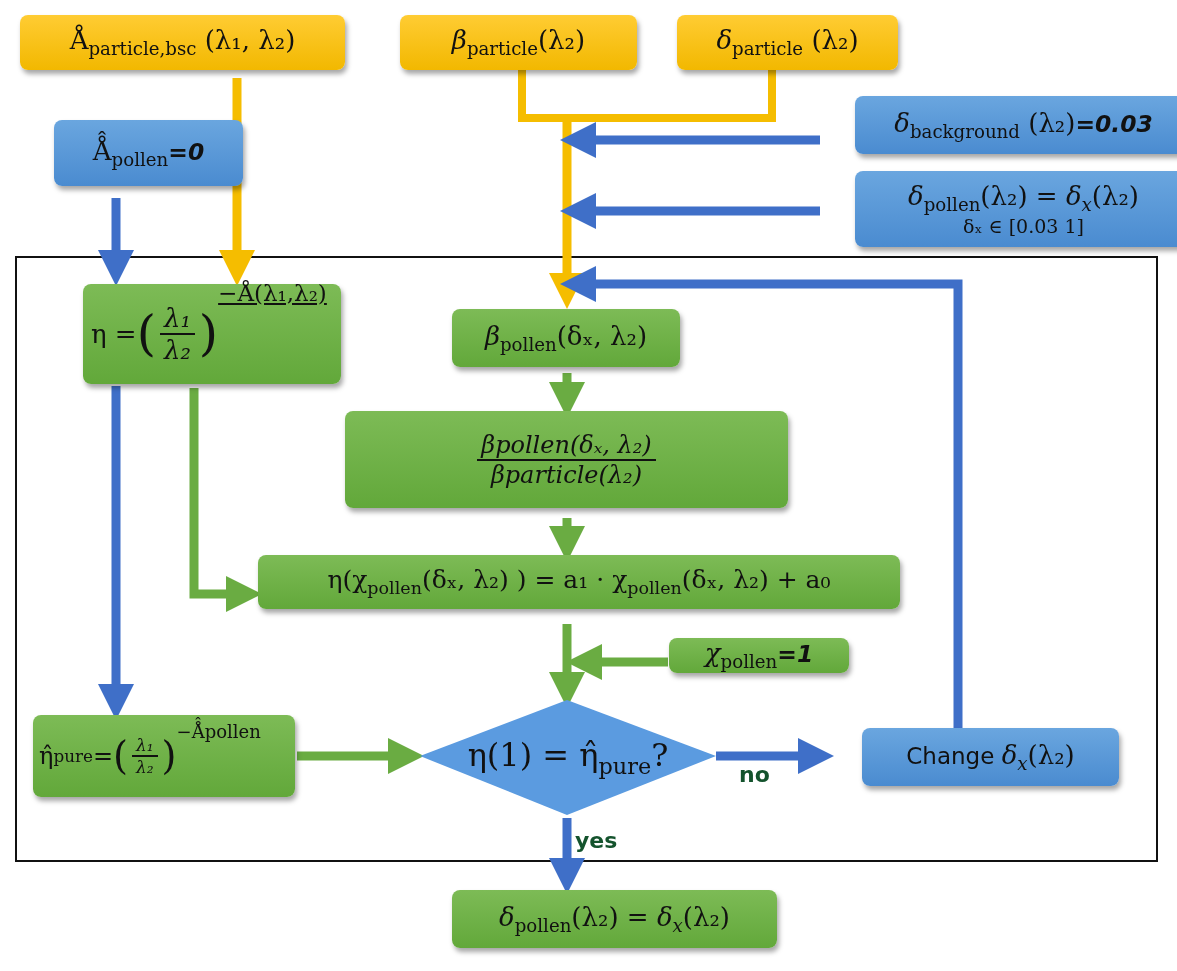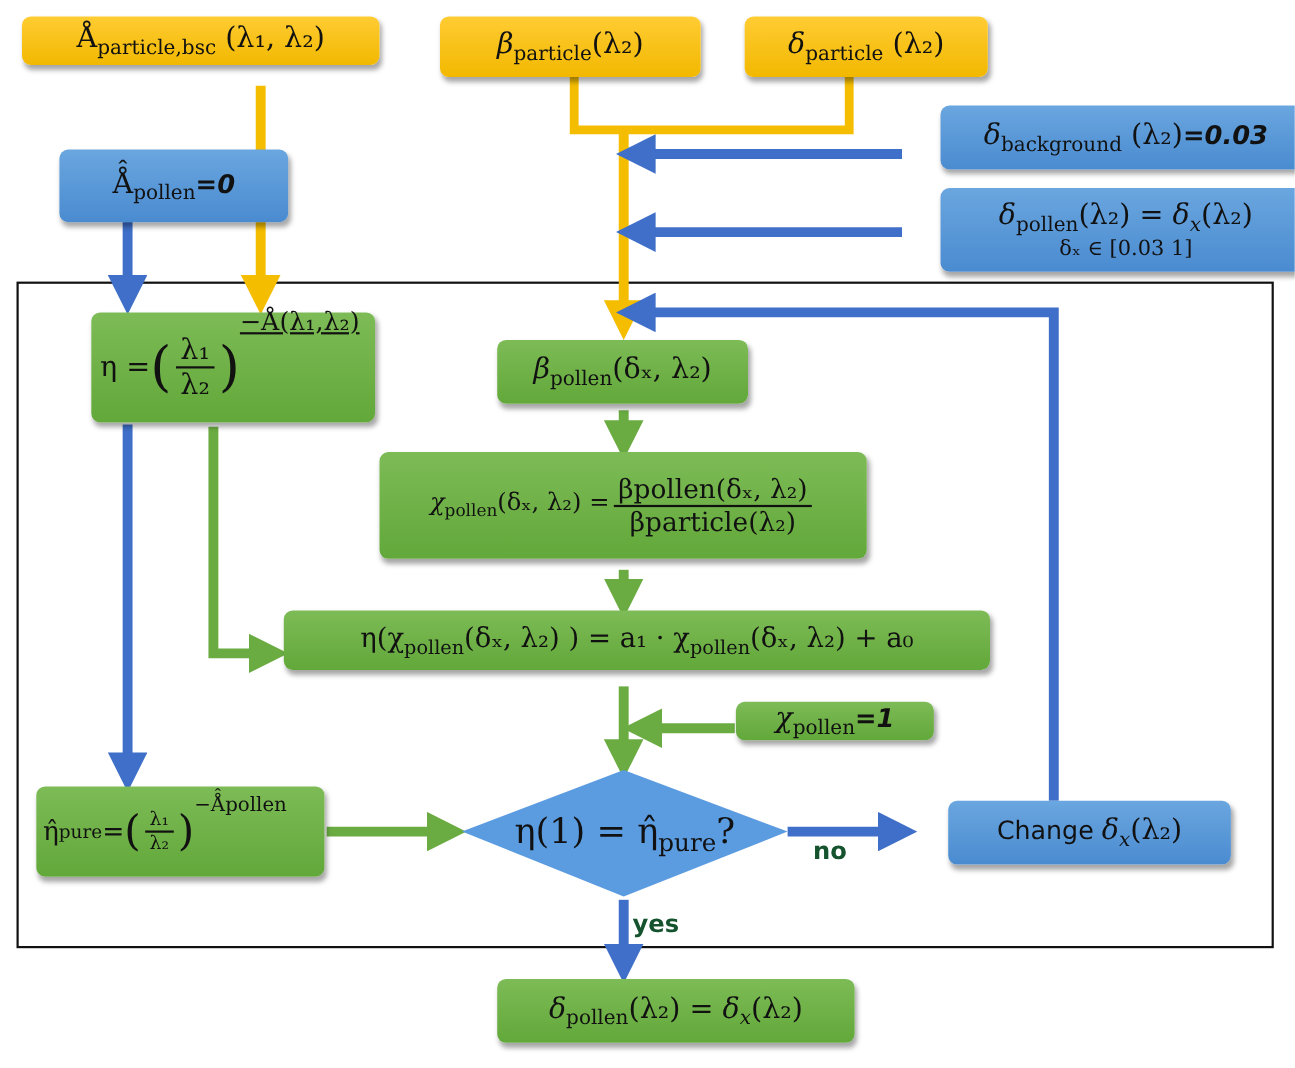--- a/index.html
+++ b/index.html
@@ -14,21 +14,21 @@
     .it { font-style: italic; }
     sub { font-size: 0.7em; vertical-align: -0.35em; }
     sup { font-size: 0.7em; }
     .bold-it { font-family: "DejaVu Sans", sans-serif; font-style: italic; font-weight: bold; font-size: 0.9em; }
     .frame { position: absolute; left: 15px; top: 256px; width: 1143px; height: 606px;
              border: 2px solid #111; box-sizing: border-box; }
     svg.conn { position: absolute; left: 0; top: 0; width: 1177px; height: 971px; pointer-events: none; }
     .label { position: absolute; font-family: "DejaVu Sans", sans-serif; font-weight: bold;
              color: #14532d; font-size: 22px; }
     .small { font-size: 19px; }
-    .frac { display: inline-flex; flex-direction: column; align-items: center; vertical-align: middle; margin: 0 4px; }
+    .frac { display: inline-flex; flex-direction: column; align-items: center; vertical-align: middle; margin: 0 4px; font-style: italic; }
     .frac .num { border-bottom: 2px solid #111; padding: 0 4px; }
     .paren { font-size: 1.9em; font-weight: 200; line-height: 1; vertical-align: middle; }
     .diamond-text { position: absolute; left: 420px; top: 700px; width: 296px; height: 115px;
                     display: flex; align-items: center; justify-content: center; font-size: 32px; }
   </style>
 </head>
 <body>
 
 <div class="frame"></div>
 
@@ -64,31 +64,31 @@
   <line x1="567" y1="624" x2="567" y2="690" stroke="#6aac42" stroke-width="9" marker-end="url(#ag)"></line>
   <line x1="668" y1="662" x2="584" y2="662" stroke="#6aac42" stroke-width="9" marker-end="url(#ag)"></line>
   <line x1="297" y1="756" x2="406" y2="756" stroke="#6aac42" stroke-width="9" marker-end="url(#ag)"></line>
 
   <line x1="716" y1="756" x2="816" y2="756" stroke="#3f6fc8" stroke-width="9" marker-end="url(#ab)"></line>
   <line x1="567" y1="818" x2="567" y2="876" stroke="#3f6fc8" stroke-width="9" marker-end="url(#ab)"></line>
 
   <polygon points="567,700 716,756 567,815 420,756" fill="#5b9be0"></polygon>
 </svg>
 
-<div class="node yellow" style="left:20px;top:15px;width:325px;height:44px;">
+<div class="node yellow" style="left:20px;top:15px;width:325px;height:55px;">
   <span><span>Å</span><sub>particle,bsc</sub> <span>(λ₁, λ₂)</span></span>
 </div>
 <div class="node yellow" style="left:400px;top:15px;width:237px;height:55px;">
   <span><span class="it">β</span><sub>particle</sub><span>(λ₂)</span></span>
 </div>
 <div class="node yellow" style="left:677px;top:15px;width:221px;height:55px;">
   <span><span class="it">δ</span><sub>particle</sub><span> (λ₂)</span></span>
 </div>
 
-<div class="node blue" style="left:20px;top:136px;width:208px;height:66px;">
+<div class="node blue" style="left:20px;top:120px;width:189px;height:66px;">
   <span><span>Å̂</span><sub>pollen</sub><span class="bold-it">=0</span></span>
 </div>
 <div class="node blue" style="left:821px;top:96px;width:337px;height:58px;">
   <span><span class="it">δ</span><sub>background</sub><span> (λ₂)</span><span class="bold-it">=0.03</span></span>
 </div>
 <div class="node blue" style="left:821px;top:171px;width:337px;height:76px;">
   <span><span class="it">δ</span><sub>pollen</sub><span>(λ₂) = </span><span class="it">δ</span><sub class="it">x</sub><span>(λ₂)</span></span>
   <span class="small">δₓ ∈ [0.03 1]</span>
 </div>
 
@@ -101,21 +101,20 @@
     </span>
   <span class="paren">)</span>
   <sup style="align-self:flex-start;margin-top:-4px;font-size:23px;text-decoration:underline;">−Å(λ₁,λ₂)</sup>
 </div>
 
 <div class="node green" style="left:452px;top:309px;width:228px;height:58px;">
   <span><span class="it">β</span><sub>pollen</sub><span>(δₓ, λ₂)</span></span>
 </div>
 
 <div class="node green" style="left:345px;top:411px;width:443px;height:97px;flex-direction:row;font-size:22px;">
-  <span><span class="it">χ</span><sub>pollen</sub><span>(δₓ, λ₂) = </span></span>
   <span class="frac" style="font-size:24px;">
       <span class="num">βpollen(δₓ, λ₂)</span>
       <span>βparticle(λ₂)</span>
     </span>
 </div>
 
 <div class="node green" style="left:258px;top:555px;width:642px;height:54px;font-size:25px;">
   <span><span>η(χ</span><sub>pollen</sub><span>(δₓ, λ₂) ) = a₁ · χ</span><sub>pollen</sub><span>(δₓ, λ₂) + a₀</span></span>
 </div>
 

